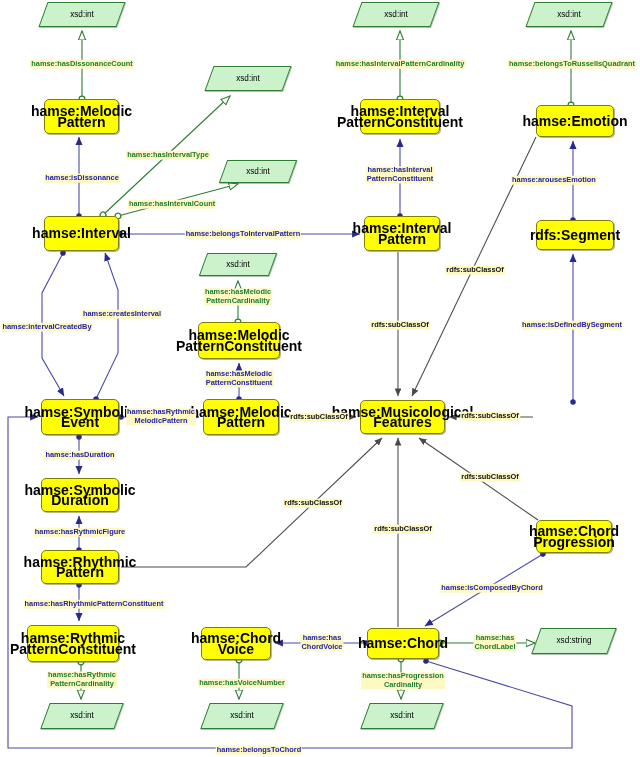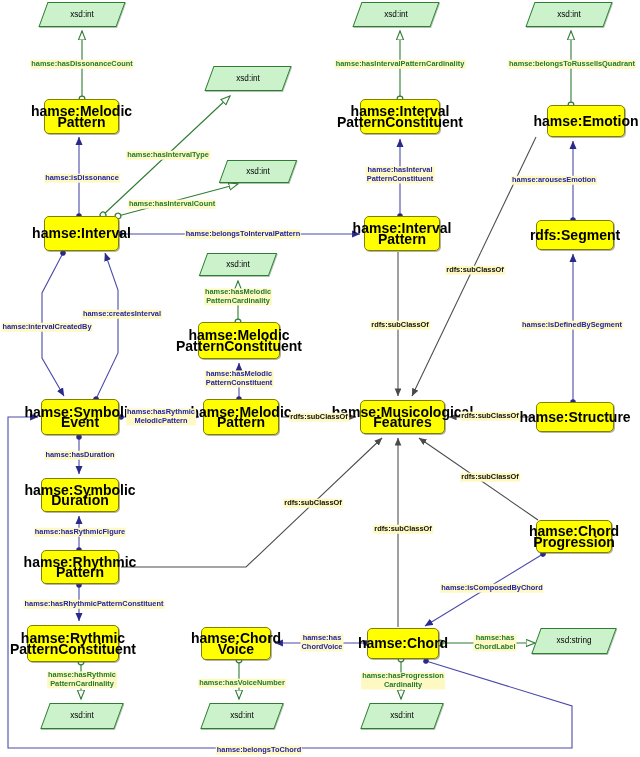--- a/index.html
+++ b/index.html
@@ -159,40 +159,39 @@
   <div id="node-layer">
 
     <div class="cls-node" style="left:44px; top:99px; width:75px; height:35px;">hamse:Melodic
 Pattern</div>
 
     <div class="cls-node" style="left:44px; top:216px; width:75px; height:35px;">hamse:Interval</div>
 
     <div class="cls-node" style="left:360px; top:99px; width:80px; height:35px;">hamse:Interval
 PatternConstituent</div>
 
-    <div class="cls-node" style="left:536px; top:105px; width:78px; height:32px;margin-left:11px;">hamse:Emotion</div>
+    <div class="cls-node" style="left:536px; top:105px; width:78px; height:32px;">hamse:Emotion</div>
 
     <div class="cls-node" style="left:364px; top:216px; width:76px; height:35px;">hamse:Interval
 Pattern</div>
 
     <div class="cls-node" style="left:536px; top:220px; width:78px; height:30px;">rdfs:Segment</div>
 
     <div class="cls-node" style="left:198px; top:322px; width:82px; height:37px;">hamse:Melodic
 PatternConstituent</div>
 
     <div class="cls-node" style="left:41px; top:399px; width:78px; height:36px;">hamse:Symbolic
 Event</div>
 
     <div class="cls-node" style="left:203px; top:399px; width:76px; height:36px;">hamse:Melodic
 Pattern</div>
 
     <div class="cls-node" style="left:360px; top:400px; width:85px; height:34px;">hamse:Musicological
 Features</div>
 
-    <div class="cls-node" style="left:536px; top:402px; width:78px; height:30px;">hamse:Structure</div>
 
     <div class="cls-node" style="left:41px; top:478px; width:78px; height:34px;">hamse:Symbolic
 Duration</div>
 
     <div class="cls-node" style="left:536px; top:520px; width:76px; height:33px;">hamse:Chord
 Progression</div>
 
     <div class="cls-node" style="left:41px; top:550px; width:78px; height:34px;">hamse:Rhythmic
 Pattern</div>
 

